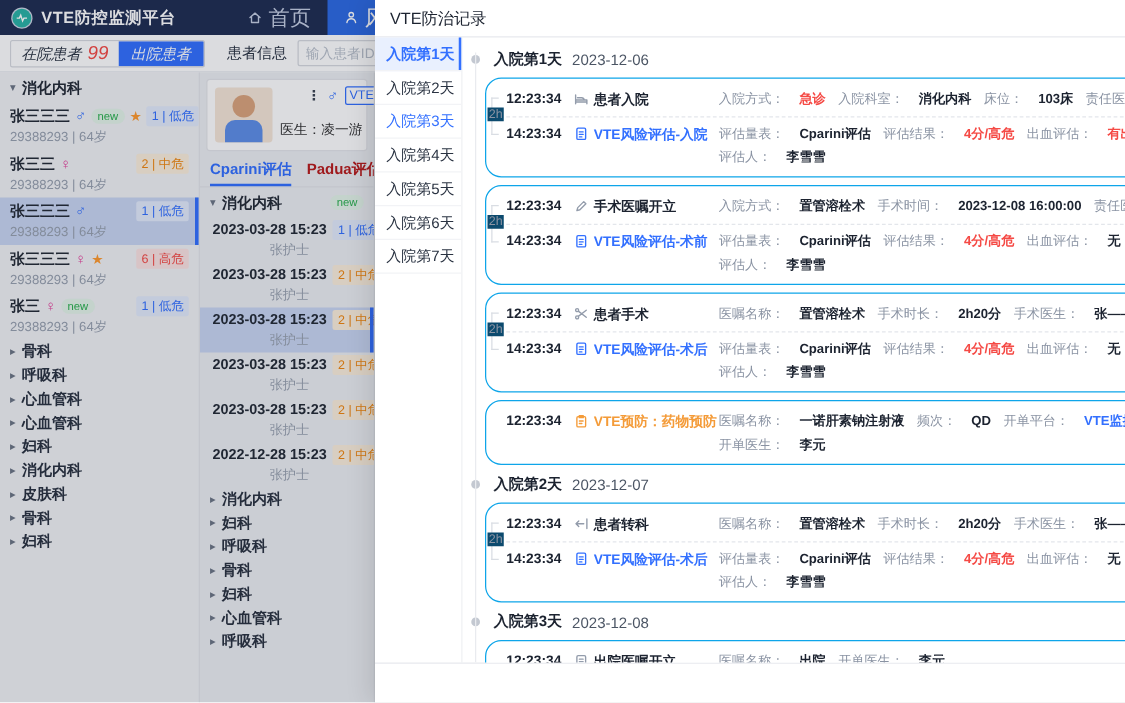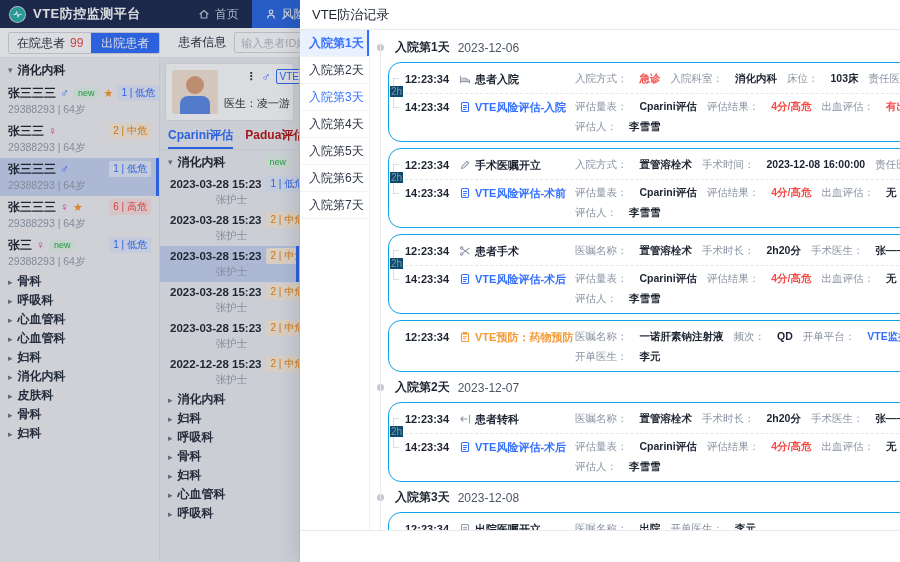--- a/index.html
+++ b/index.html
@@ -10,29 +10,29 @@
            stroke-linecap:round; stroke-linejoin:round; flex:0 0 auto; }
 
   
   .topbar { position:absolute; left:0; top:0; width:100%; height:28px; background:#1f2d52;
             display:flex; align-items:center; color:#fff; z-index:1; }
   .logo { width:15px; height:15px; border-radius:50%; background:#2ab3a6; margin:0 8px 0 10px;
           display:flex; align-items:center; justify-content:center; box-shadow:0 0 0 1px #cdd6e4; }
   .logo svg { width:11px; height:11px; stroke:#fff; fill:none; stroke-width:1.2; }
   .app-title { font-size:13px; font-weight:700; letter-spacing:.5px; }
   .nav { display:flex; height:100%; margin-left:44px; }
-  .nav-item { display:flex; align-items:center; gap:5px; padding:0 13px; font-size:12px; color:#c5cee2; cursor:pointer;text-align:center; }
+  .nav-item { display:flex; align-items:center; gap:5px; padding:0 13px; font-size:17px; color:#c5cee2; cursor:pointer;text-align:center; }
   .nav-item.active { background:#2d6ae3; color:#fff; }
 
   
   .subbar { position:absolute; left:0; top:28px; width:100%; height:30px; background:#fff;
             border-bottom:1px solid #e8eaee; display:flex; align-items:center; color:#2a3342; z-index:1; }
-  .seg { display:flex; margin-left:8px; border:1px solid #d7dae0; border-radius:2px; overflow:hidden; height:22px; }
+  .seg { display:flex; margin-left:8px; border:1px solid #d7dae0; border-radius:2px; overflow:hidden; height:22px;font-style:italic; }
   .seg-in { background:#fff; padding:0 8px; line-height:20px; display:flex; gap:5px; align-items:center; }
-  .seg-count { color:#f54a45; font-size:12px; }
+  .seg-count { color:#f54a45; font-size:15px; }
   .seg-out { background:#3370ff; color:#fff; padding:0 10px; line-height:20px; }
   .info-label { margin-left:18px; }
   .search-input { margin-left:8px; width:98px; height:21px; border:1px solid #d7dae0; border-radius:2px;
                   font-size:11px; padding:0 6px; color:#333; font-family:inherit; }
   .search-input::placeholder { color:#b9c0cb; }
   .dept-label { margin-left:16px; white-space:nowrap; }
 
   
   .sidebar { position:absolute; left:0; top:58px; width:160px; bottom:0; background:#f1f2f5;
              border-right:1px solid #e4e6ea; overflow:hidden; z-index:1; }

